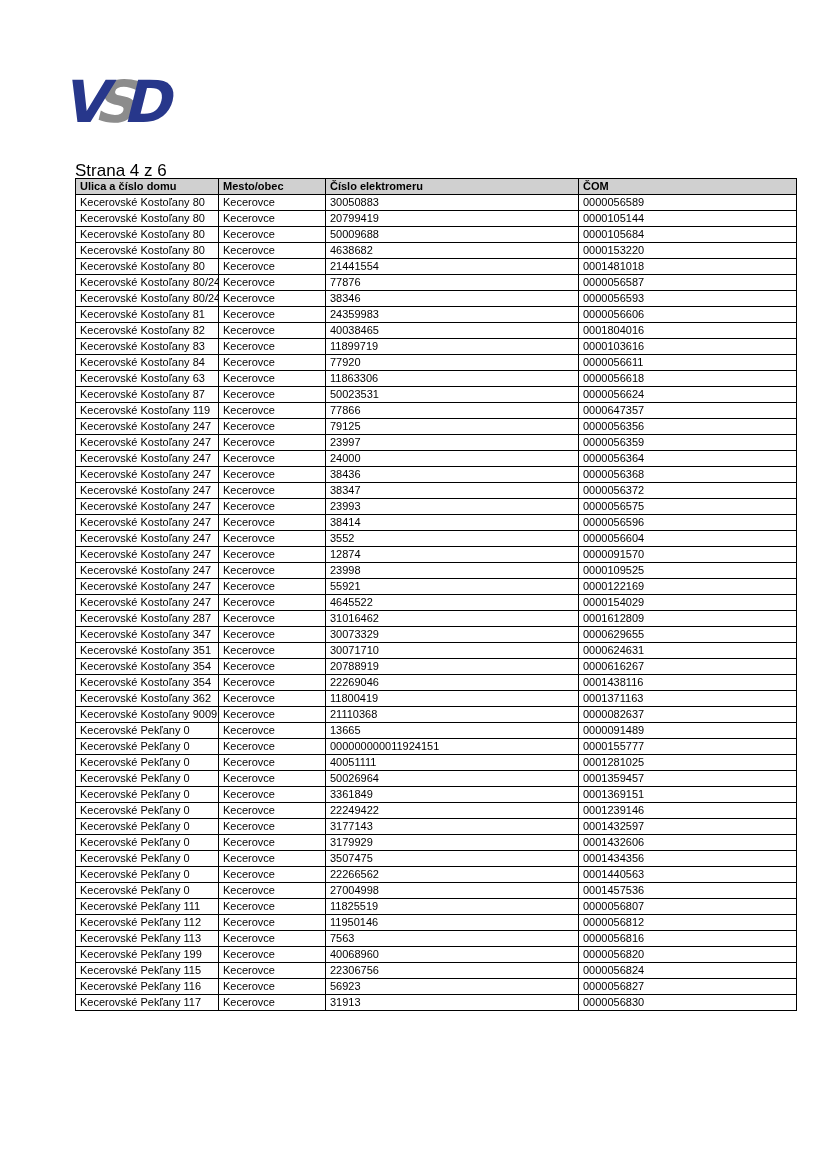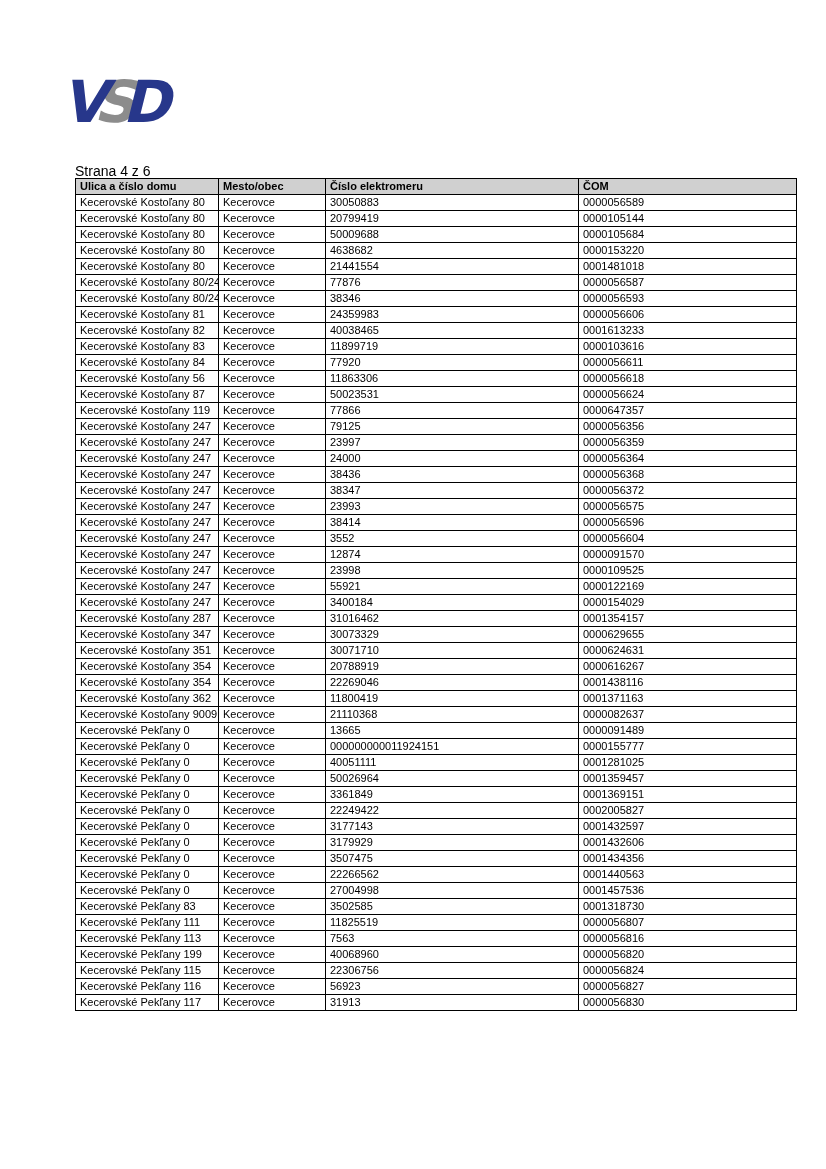--- a/index.html
+++ b/index.html
@@ -19,21 +19,21 @@
     font-size: 58px; line-height: 60px;
     transform: skewX(-14deg);
     letter-spacing: -9px;
     white-space: nowrap;
   }
   .logo .lv { color: #27378B; position: relative; z-index: 2; }
   .logo .ls { color: #8C8C8C; position: relative; z-index: 1; margin: 0 -4px; }
   .logo .ld { color: #27378B; position: relative; z-index: 2; }
   .page-indicator {
     position: absolute; left: 75px; top: 164px;
-    font-size: 14px; line-height: 14px;
+    font-size: 17px; line-height: 14px;
   }
   table.meters {
     position: absolute; left: 75px; top: 178px;
     width: 721px;
     border-collapse: collapse;
     table-layout: fixed;
     font-size: 11px;
   }
   table.meters th, table.meters td {
     border: 1.5px solid #000000;
@@ -126,36 +126,36 @@
       <tr>
         <td>Kecerovské Kostoľany 81</td>
         <td>Kecerovce</td>
         <td>24359983</td>
         <td>0000056606</td>
       </tr>
       <tr>
         <td>Kecerovské Kostoľany 82</td>
         <td>Kecerovce</td>
         <td>40038465</td>
-        <td>0001613233</td>
+        <td>0001804016</td>
       </tr>
       <tr>
         <td>Kecerovské Kostoľany 83</td>
         <td>Kecerovce</td>
         <td>11899719</td>
         <td>0000103616</td>
       </tr>
       <tr>
         <td>Kecerovské Kostoľany 84</td>
         <td>Kecerovce</td>
         <td>77920</td>
         <td>0000056611</td>
       </tr>
       <tr>
-        <td>Kecerovské Kostoľany 56</td>
+        <td>Kecerovské Kostoľany 63</td>
         <td>Kecerovce</td>
         <td>11863306</td>
         <td>0000056618</td>
       </tr>
       <tr>
         <td>Kecerovské Kostoľany 87</td>
         <td>Kecerovce</td>
         <td>50023531</td>
         <td>0000056624</td>
       </tr>
@@ -227,28 +227,28 @@
       </tr>
       <tr>
         <td>Kecerovské Kostoľany 247</td>
         <td>Kecerovce</td>
         <td>55921</td>
         <td>0000122169</td>
       </tr>
       <tr>
         <td>Kecerovské Kostoľany 247</td>
         <td>Kecerovce</td>
-        <td>3400184</td>
+        <td>4645522</td>
         <td>0000154029</td>
       </tr>
       <tr>
         <td>Kecerovské Kostoľany 287</td>
         <td>Kecerovce</td>
         <td>31016462</td>
-        <td>0001354157</td>
+        <td>0001612809</td>
       </tr>
       <tr>
         <td>Kecerovské Kostoľany 347</td>
         <td>Kecerovce</td>
         <td>30073329</td>
         <td>0000629655</td>
       </tr>
       <tr>
         <td>Kecerovské Kostoľany 351</td>
         <td>Kecerovce</td>
@@ -306,21 +306,21 @@
       <tr>
         <td>Kecerovské Pekľany 0</td>
         <td>Kecerovce</td>
         <td>3361849</td>
         <td>0001369151</td>
       </tr>
       <tr>
         <td>Kecerovské Pekľany 0</td>
         <td>Kecerovce</td>
         <td>22249422</td>
-        <td>0002005827</td>
+        <td>0001239146</td>
       </tr>
       <tr>
         <td>Kecerovské Pekľany 0</td>
         <td>Kecerovce</td>
         <td>3177143</td>
         <td>0001432597</td>
       </tr>
       <tr>
         <td>Kecerovské Pekľany 0</td>
         <td>Kecerovce</td>
@@ -339,30 +339,30 @@
         <td>22266562</td>
         <td>0001440563</td>
       </tr>
       <tr>
         <td>Kecerovské Pekľany 0</td>
         <td>Kecerovce</td>
         <td>27004998</td>
         <td>0001457536</td>
       </tr>
       <tr>
-        <td>Kecerovské Pekľany 83</td>
-        <td>Kecerovce</td>
-        <td>3502585</td>
-        <td>0001318730</td>
-      </tr>
-      <tr>
         <td>Kecerovské Pekľany 111</td>
         <td>Kecerovce</td>
         <td>11825519</td>
         <td>0000056807</td>
+      </tr>
+      <tr>
+        <td>Kecerovské Pekľany 112</td>
+        <td>Kecerovce</td>
+        <td>11950146</td>
+        <td>0000056812</td>
       </tr>
       <tr>
         <td>Kecerovské Pekľany 113</td>
         <td>Kecerovce</td>
         <td>7563</td>
         <td>0000056816</td>
       </tr>
       <tr>
         <td>Kecerovské Pekľany 199</td>
         <td>Kecerovce</td>

